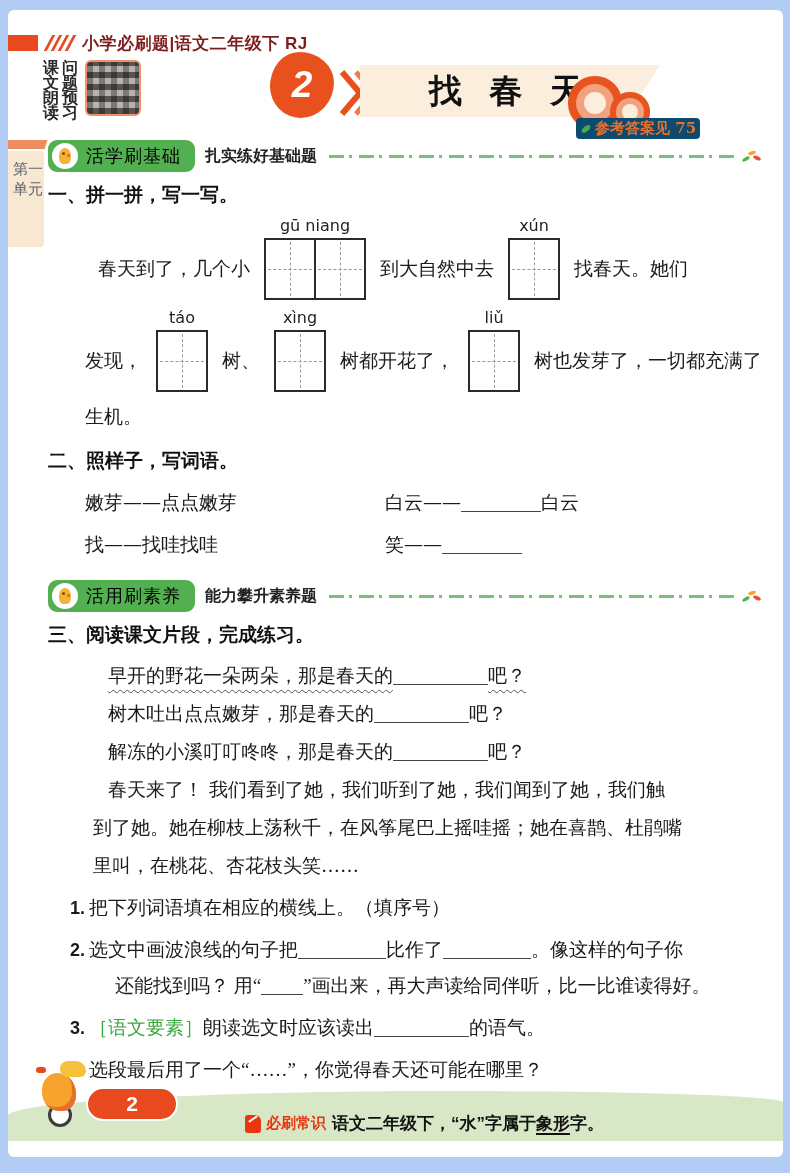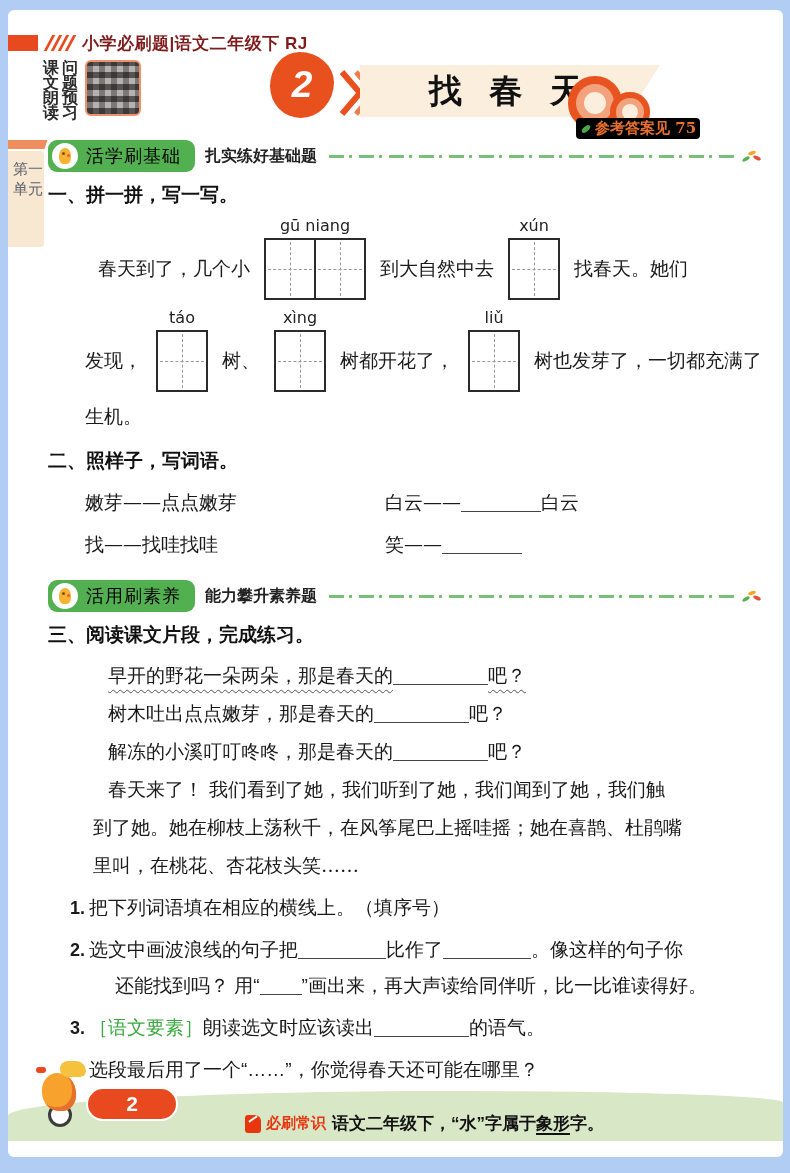--- a/index.html
+++ b/index.html
@@ -38,21 +38,21 @@
     color:#fff; font-size:37px; font-weight:bold; font-style:italic; }
   .chevrons { position:absolute; left:330px; top:58px; }
   .title-banner { position:absolute; left:352px; top:55px; width:300px; height:52px; background:#fbeedd;
     clip-path:polygon(0 0, 100% 0, 89% 100%, 0 100%);
     display:flex; align-items:center; justify-content:center; }
   .title-banner span { font-size:33px; font-weight:bold; color:#111; letter-spacing:8px; font-family:"DejaVu Serif", serif; }
   .ring { position:absolute; border-radius:50%; background:#fbeedd; }
   .ring1 { left:576px; top:82px; width:22px; height:22px; box-shadow:0 0 0 8px #f2a27c, 0 0 0 16px #e8541f; }
   .ring2 { left:614px; top:94px; width:16px; height:16px; box-shadow:0 0 0 6px #f2a27c, 0 0 0 12px #e8541f; }
   .answer-ref { position:absolute; left:568px; top:108px; display:flex; align-items:center; gap:3px;
-    color:#e8702d; font-size:15px; font-family:"DejaVu Serif", serif; font-weight:bold; background:#000000; padding:1px 4px; border-radius:4px;}
+    color:#e8702d; font-size:15px; font-family:"DejaVu Serif", serif; font-weight:bold; background:#0c4a6e; padding:1px 4px; border-radius:4px;}
   
   .unit-tab-accent { position:absolute; left:-4px; top:130px; width:42px; height:9px; background:#ef8d5f; transform:skewX(-18deg); }
   .unit-tab { position:absolute; left:-6px; top:141px; width:40px; height:96px; background:#f8e8d1; border-radius:4px;
     font-family:"DejaVu Serif", serif; font-size:15px; color:#5c6370; text-align:center;
     padding:8px 0 0 10px; line-height:20px; word-break:break-all; width:42px; }
   
   .content { position:absolute; left:40px; top:130px; width:714px; }
   .section-head { display:flex; align-items:center; margin-bottom:6px; }
   .badge { display:inline-flex; align-items:center; background:#53b050; border-radius:9px; padding:3px 14px 3px 4px; }
   .badge .icon-circle { width:26px; height:26px; border-radius:50%; background:#fff; margin-right:8px; position:relative; overflow:hidden; }
@@ -81,21 +81,21 @@
   .bl { display:inline-block; border-bottom:1.5px solid #444; height:1.05em; vertical-align:-3px; }
   .w80{width:80px} .w95{width:95px} .w88{width:88px} .w40{width:42px}
   
   .passage { margin-top:8px; }
   .pline { font-family:"DejaVu Serif", serif; font-size:19px; line-height:38px; margin-left:45px; }
   .indent { margin-left:60px; }
   .wavy { text-decoration:underline; text-decoration-style:wavy; text-decoration-color:#555; text-decoration-thickness:1px; text-underline-offset:7px; }
   
   .subq { display:flex; margin:6px 0 0 22px; line-height:36px; }
   .subq .num { font-weight:bold; font-size:18px; margin-right:4px; font-family:"Liberation Sans", sans-serif; }
-  .subq .body { font-family:Liberation Sans, sans-serif; font-size:19px; }
+  .subq .body { font-family:Liberation Serif, serif; font-size:19px; }
   .subq .cont { margin-left:45px; }
   .opts { display:flex; margin-left:58px; line-height:34px; font-family:"DejaVu Serif", serif; font-size:19px; }
   .opts span { display:inline-block; }
   .opts .o1{width:210px} .opts .o2{width:200px}
   .tag-green { color:#3aa83e; }
   .answer-line { display:flex; align-items:baseline; margin:4px 0 0 45px; font-family:"DejaVu Serif", serif; font-size:19px; }
   .answer-line .bl-long { flex:1; border-bottom:1.5px solid #333; height:1.1em; margin:0 4px; }
   
   .footer-band { position:absolute; left:0; right:0; bottom:16px; height:50px; background:#d8e7c5;
     border-top-left-radius:60% 26px; border-top-right-radius:45% 12px; }

